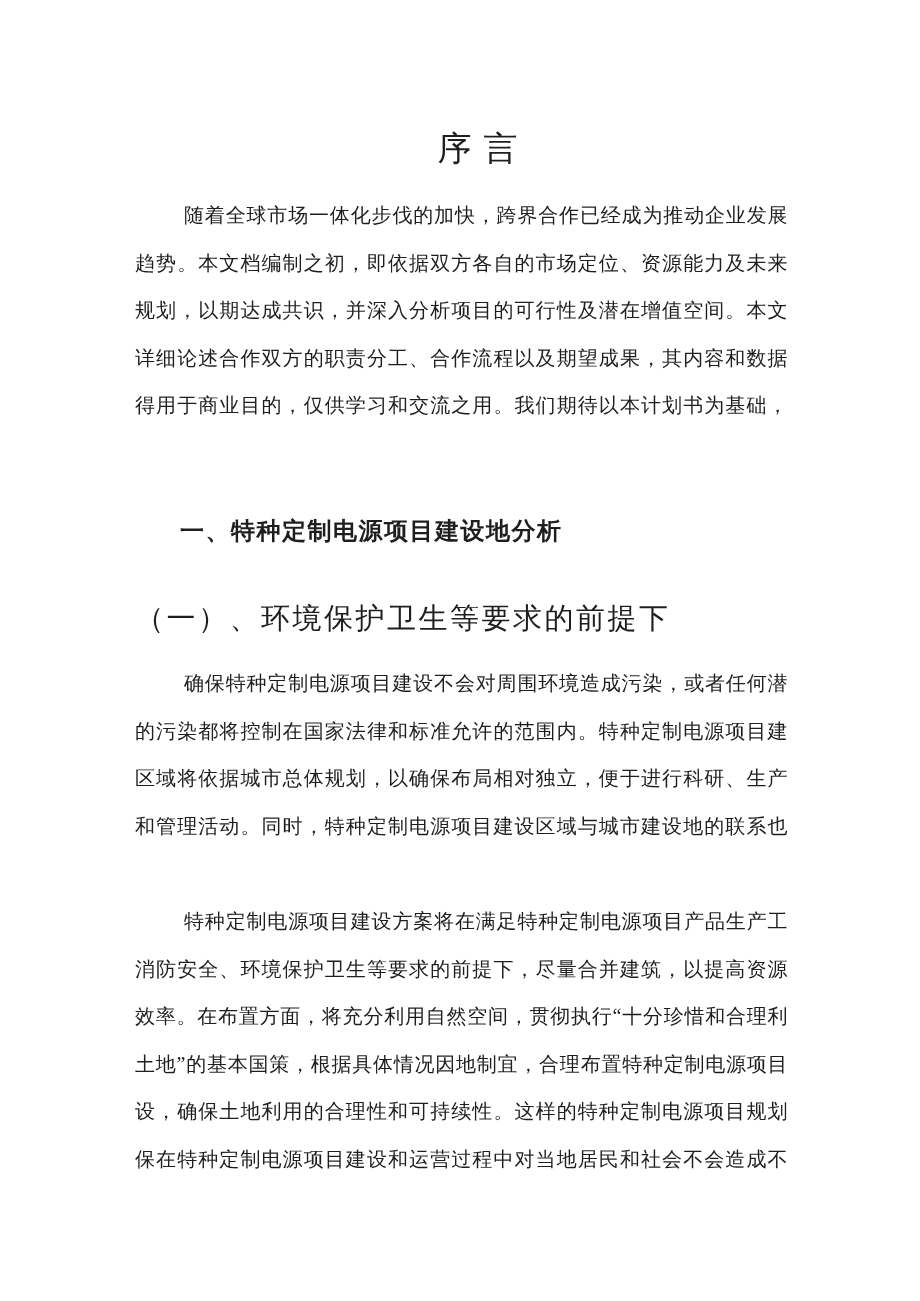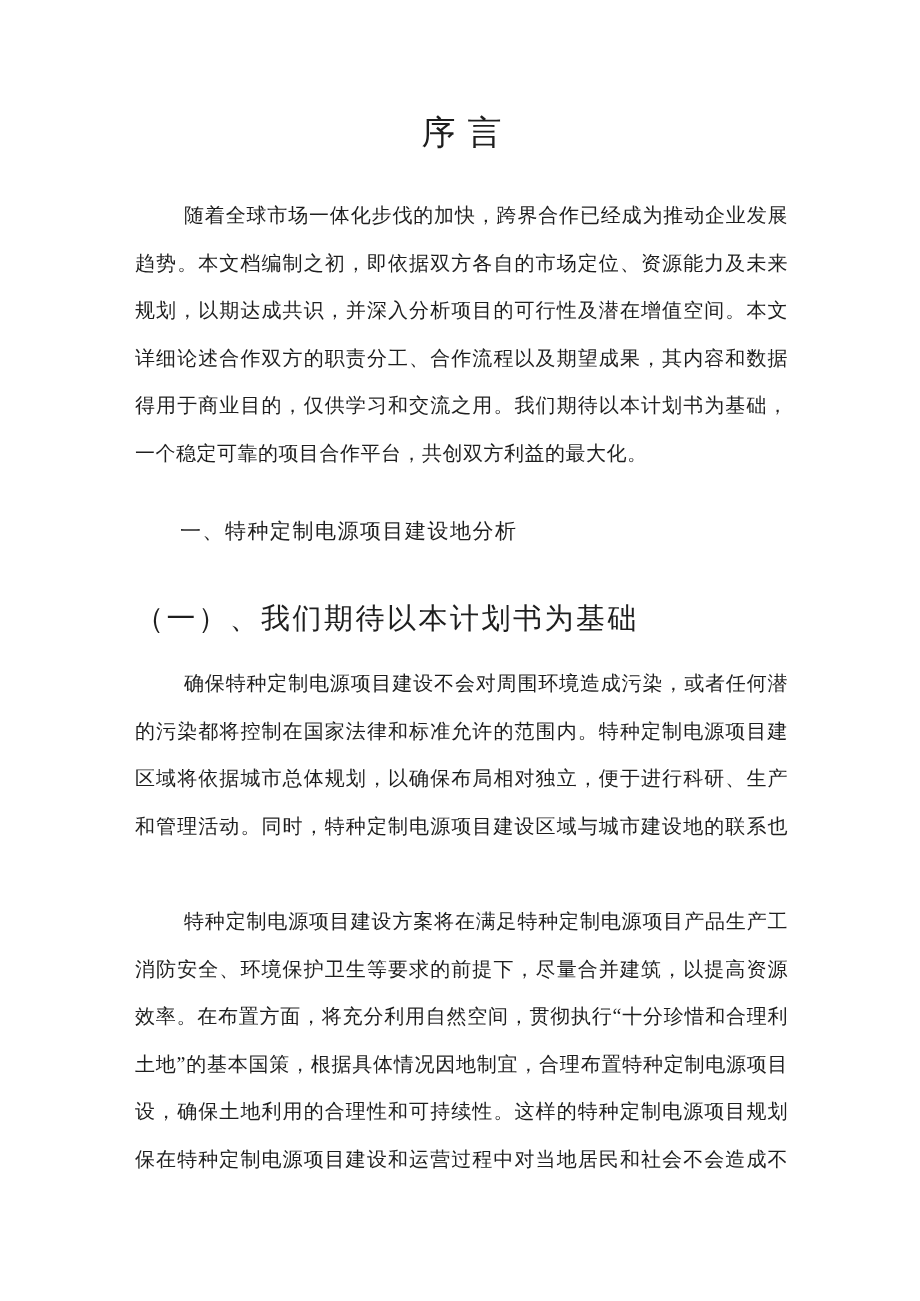--- a/index.html
+++ b/index.html
@@ -23,45 +23,45 @@
   }
   .doc-title {
     top: 108px;
     height: 50px;
     line-height: 50px;
     font-size: 34px;
     text-align: center;
     letter-spacing: 12px;
     text-indent: 12px;
     font-weight: 400;
-    margin: 0;
+    margin: 16px;
   }
   .para { margin: 0; padding: 0; }
   .p1 { top: 192px; }
   .p2 { top: 660px; }
   .p3 { top: 898px; }
   .line {
     height: 47.5px;
     line-height: 47.5px;
     font-size: 20px;
     letter-spacing: 0.5px;
     text-align: justify;
     text-align-last: justify;
     overflow: hidden;
   }
   .line.first { text-indent: 49px; }
   .line.plast { text-align-last: left; }
   .heading-a {
     top: 507px;
     height: 48px;
     line-height: 48px;
-    font-size: 21px;
+    font-size: 24px;
     letter-spacing: 1.5px;
     padding-left: 45px;
-    font-weight: 400;
+    font-weight: 700;
     margin: 0;
     box-sizing: border-box;
   }
   .heading-b {
     top: 592px;
     height: 52px;
     line-height: 52px;
     font-size: 29px;
     letter-spacing: 2.5px;
     font-weight: 400;
@@ -74,26 +74,25 @@
 <div class="page">
 
   <h1 class="col doc-title">序言</h1>
 
   <div class="col para p1">
     <div class="line first">随着全球市场一体化步伐的加快，跨界合作已经成为推动企业发展新</div>
     <div class="line">趋势。本文档编制之初，即依据双方各自的市场定位、资源能力及未来发展</div>
     <div class="line">规划，以期达成共识，并深入分析项目的可行性及潜在增值空间。本文档将</div>
     <div class="line">详细论述合作双方的职责分工、合作流程以及期望成果，其内容和数据均不</div>
     <div class="line">得用于商业目的，仅供学习和交流之用。我们期待以本计划书为基础，搭建</div>
-    <div class="line plast">一个稳定可靠的项目合作平台，共创双方利益的最大化。</div>
   </div>
 
   <h2 class="col heading-a">一、特种定制电源项目建设地分析</h2>
 
-  <h2 class="col heading-b">（一）、我们期待以本计划书为基础</h2>
+  <h2 class="col heading-b">（一）、环境保护卫生等要求的前提下</h2>
 
   <div class="col para p2">
     <div class="line first">确保特种定制电源项目建设不会对周围环境造成污染，或者任何潜在</div>
     <div class="line">的污染都将控制在国家法律和标准允许的范围内。特种定制电源项目建设的</div>
     <div class="line">区域将依据城市总体规划，以确保布局相对独立，便于进行科研、生产经营</div>
     <div class="line">和管理活动。同时，特种定制电源项目建设区域与城市建设地的联系也将得</div>
   </div>
 
   <div class="col para p3">
     <div class="line first">特种定制电源项目建设方案将在满足特种定制电源项目产品生产工艺、</div>

